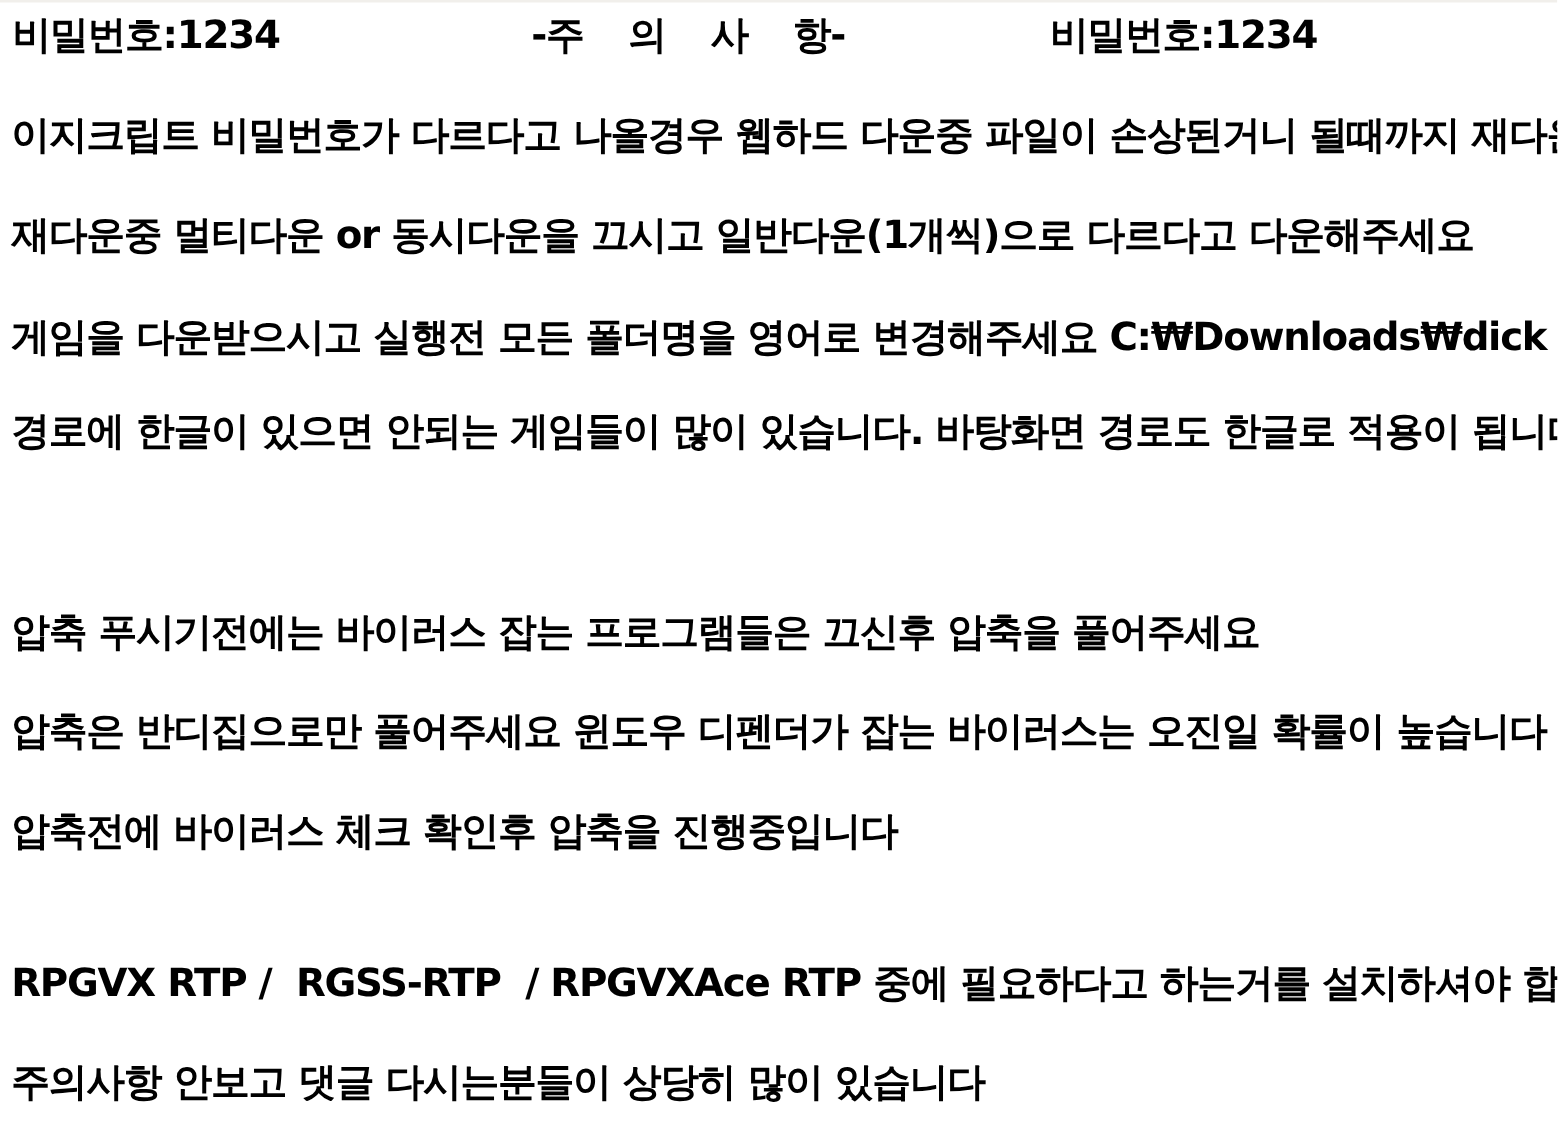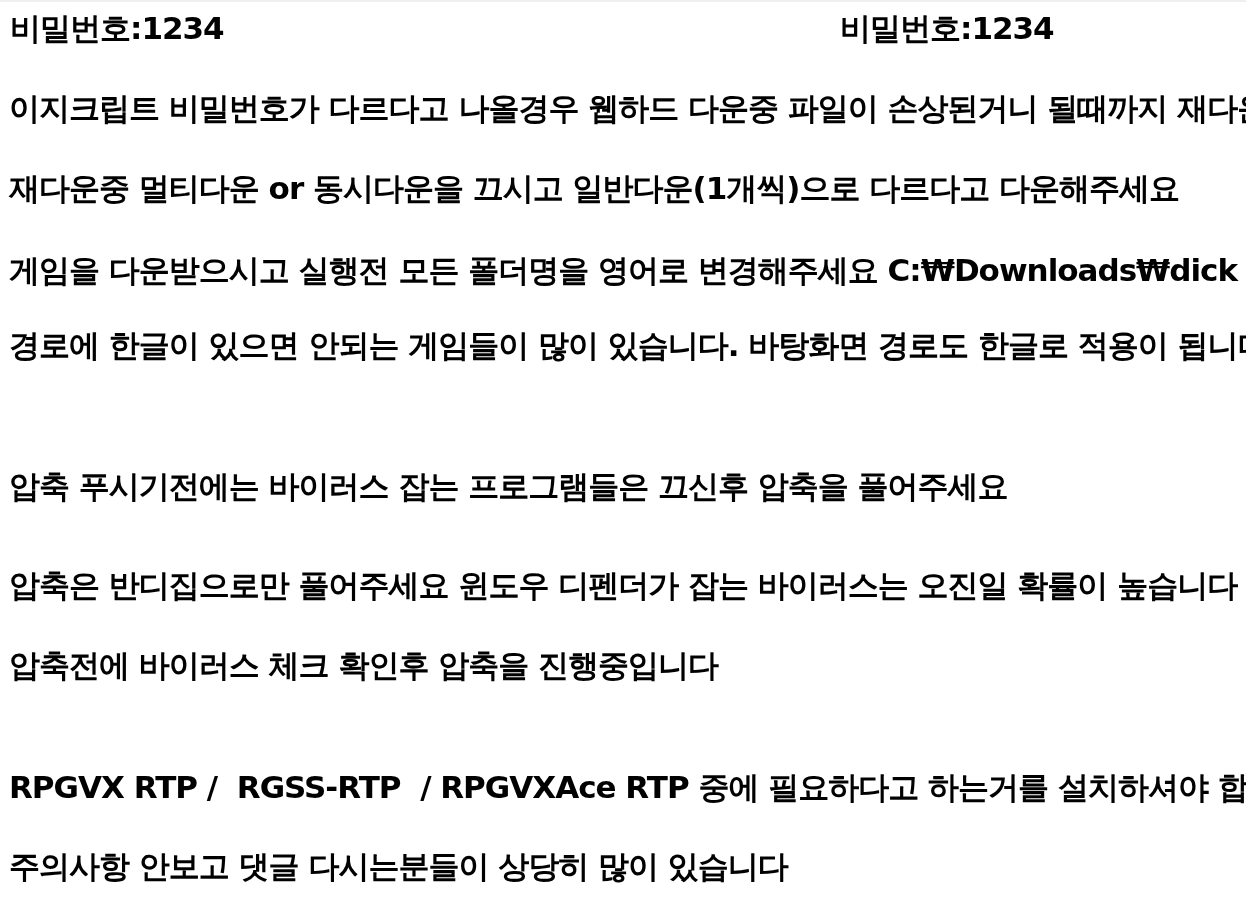--- a/index.html
+++ b/index.html
@@ -44,35 +44,36 @@
     font-size: 31px;
     line-height: 40px;
     letter-spacing: -1px;
     white-space: pre;
   }
   .l0  { top: 88px; }
   .l1  { top: 168px; }
   .l2  { top: 250px; }
   .l3  { top: 325px; }
   .l4  { top: 405px; }
-  .l5  { top: 466px; }
+  .l5  { top: 486px; }
   .l6  { top: 565px; }
   .l7  { top: 645px; }
   .l8  { top: 728px; }
   .l9  { top: 767px; }
   .l10 { top: 846px; }
 </style>
 </head>
 <body>
 
 <div class="page">
   <div class="top-strip"></div>
 
   <div class="header-row">
     <span class="hdr hdr-left">비밀번호:1234</span>
+    <span class="hdr hdr-title">-주 의 사 항-</span>
     <span class="hdr hdr-right">비밀번호:1234</span>
   </div>
 
   <div class="notice-line l0">이지크립트 비밀번호가 다르다고 나올경우 웹하드 다운중 파일이 손상된거니 될때까지 재다운</div>
   <div class="notice-line l1">재다운중 멀티다운 or 동시다운을 끄시고 일반다운(1개씩)으로 다르다고 다운해주세요</div>
   <div class="notice-line l2">게임을 다운받으시고 실행전 모든 폴더명을 영어로 변경해주세요 C:₩Downloads₩dick 이런식</div>
   <div class="notice-line l3">경로에 한글이 있으면 안되는 게임들이 많이 있습니다. 바탕화면 경로도 한글로 적용이 됩니다</div>
   <div class="notice-line l5">압축 푸시기전에는 바이러스 잡는 프로그램들은 끄신후 압축을 풀어주세요</div>
   <div class="notice-line l6">압축은 반디집으로만 풀어주세요 윈도우 디펜더가 잡는 바이러스는 오진일 확률이 높습니다</div>
   <div class="notice-line l7">압축전에 바이러스 체크 확인후 압축을 진행중입니다</div>

